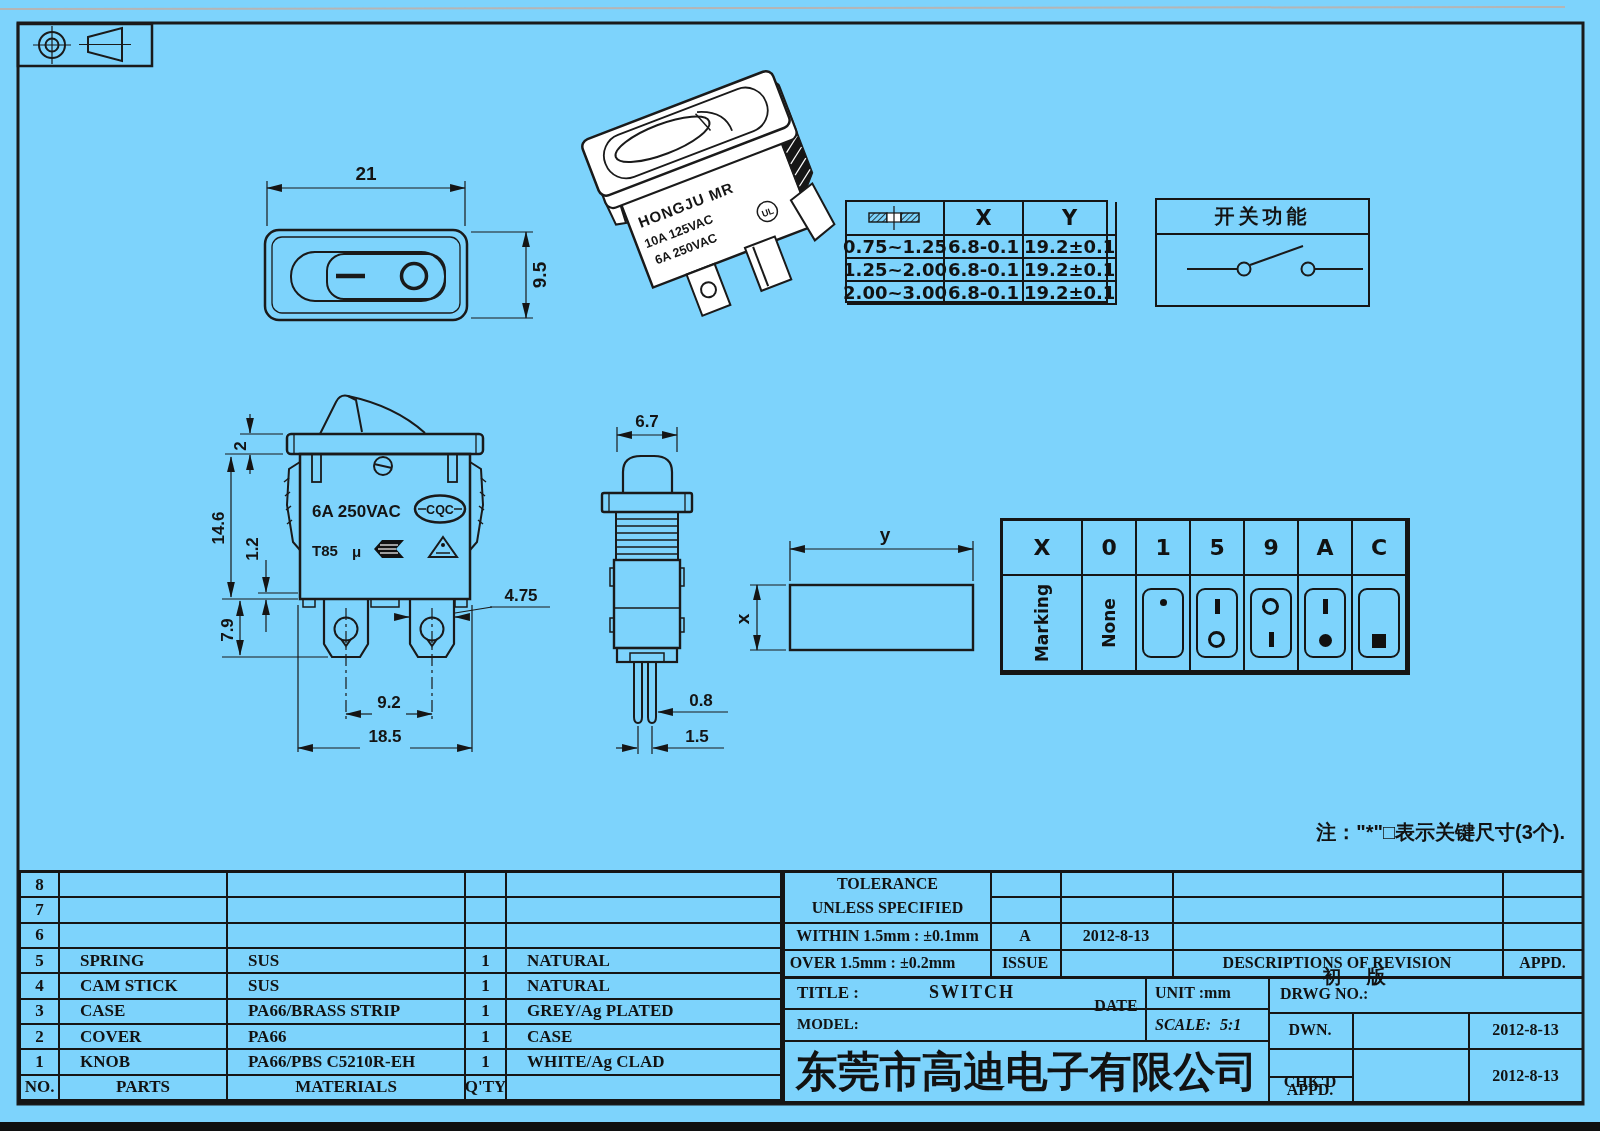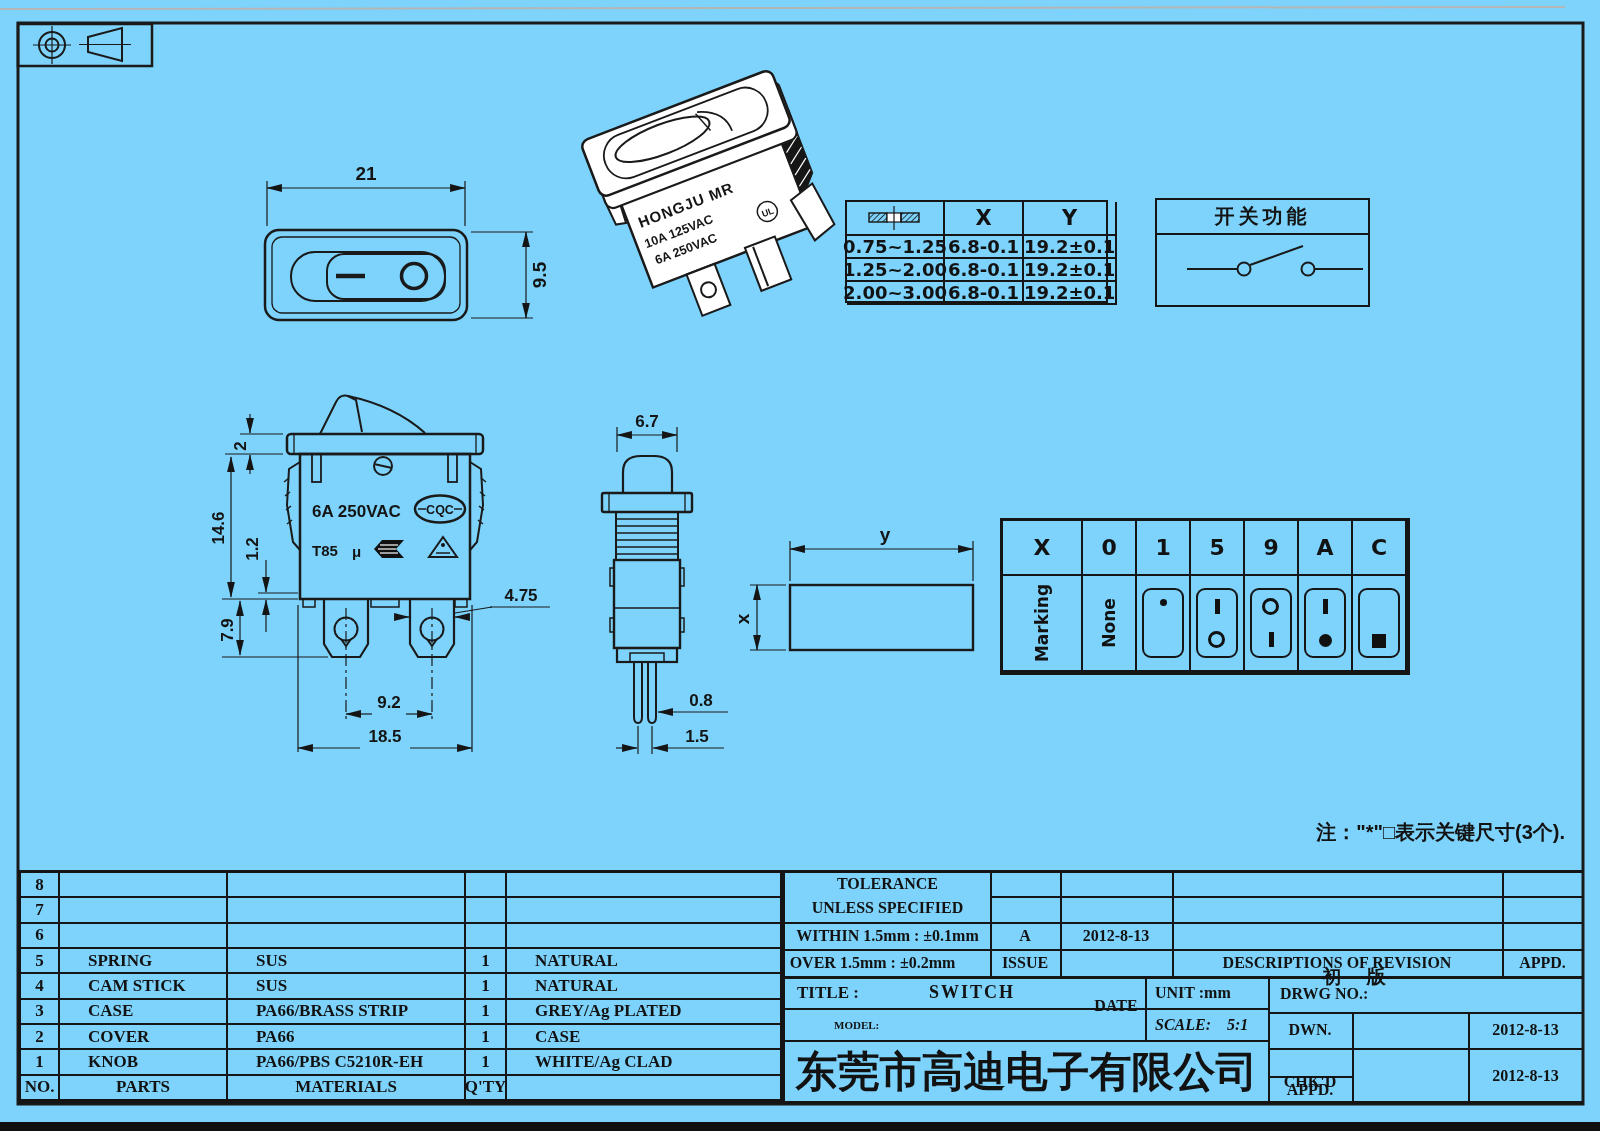--- a/index.html
+++ b/index.html
@@ -36,21 +36,21 @@
   .mk-bar-b{position:absolute;left:50%;bottom:9px;width:5px;height:15px;margin-left:-2.5px;background:#111;}
   .mk-ring-t{position:absolute;left:50%;top:8px;width:11px;height:11px;margin-left:-9px;border:3.5px solid #111;border-radius:50%;}
   .mk-ring-b{position:absolute;left:50%;bottom:8px;width:11px;height:11px;margin-left:-9px;border:3.5px solid #111;border-radius:50%;}
   .mk-fdot{position:absolute;left:50%;bottom:9px;width:13px;height:13px;margin-left:-6.5px;border-radius:50%;background:#111;}
   .mk-fsq{position:absolute;left:50%;bottom:8px;width:14px;height:14px;margin-left:-7px;background:#111;}
   
   #bom{position:absolute;left:18px;top:870px;width:767px;height:234px;border:3px solid #151515;
     box-sizing:border-box;display:grid;grid-template-columns:39px 168px 238px 41px 1fr;
     grid-template-rows:repeat(9,1fr);}
   #bom .grid-cell{font-size:17px;}
-  #bom .lft{justify-content:flex-start;padding-left:28px;}
+  #bom .lft{justify-content:flex-start;padding-left:20px;}
   
   .tb{font-family:"Liberation Serif",serif;font-weight:700;font-size:16px;color:#121212;}
   .note{font-weight:700;font-size:20px;}
 </style>
 </head>
 <body>
 
 <div id="sheet">
 
   <svg class="abs" style="left:0;top:0" width="1600" height="1131" viewBox="0 0 1600 1131">
@@ -439,24 +439,24 @@
     <div class="cell tb" style="left:1504px;top:951px;width:77px;height:23px;">APPD.</div>
     <div class="cell tb" style="left:797px;top:979px;width:340px;height:27px;justify-content:flex-start;font-size:17px;">
       <span>TITLE :</span>
       <span style="margin-left:70px;font-size:18px;letter-spacing:2px;">SWITCH</span>
     </div>
     <div class="cell tb" style="left:1155px;top:979px;width:106px;height:27px;justify-content:flex-start;">
       <span>UNIT :</span>
       <span style="">mm</span>
     </div>
     <div class="cell tb" style="left:1280px;top:979px;width:300px;height:30px;justify-content:flex-start;">DRWG NO.:</div>
-    <div class="cell tb" style="left:797px;top:1011px;width:340px;height:27px;justify-content:flex-start;font-size:11px;margin-left:37px;">MODEL:</div>
+    <div class="cell tb" style="left:797px;top:1011px;width:340px;height:27px;justify-content:flex-start;font-size:15px;">MODEL:</div>
     <div class="cell tb" style="left:1155px;top:1011px;width:106px;height:27px;justify-content:flex-start;font-style:italic;">
       <span>SCALE:</span>
-      <span style="margin-left:16px;">5:1</span>
+      <span style="margin-left:9px;">5:1</span>
     </div>
     <div class="cell" style="left:787px;top:1044px;width:479px;height:56px;font-size:42px;font-weight:700;">东莞市高迪电子有限公司</div>
     <div class="cell tb" style="left:1270px;top:1014px;width:80px;height:32px;">DWN.</div>
     <div class="cell tb" style="left:1270px;top:1050px;width:80px;height:24px;margin-top:20px;">CHK'D</div>
     <div class="cell tb" style="left:1270px;top:1078px;width:80px;height:24px;">APPD.</div>
     <div class="cell tb" style="left:1470px;top:1014px;width:111px;height:32px;">2012-8-13</div>
     <div class="cell tb" style="left:1470px;top:1050px;width:111px;height:52px;">2012-8-13</div>
   </div>
 
   <div class="line" style="left:0;top:1122px;width:1600px;height:9px;background:#101010;"></div>

